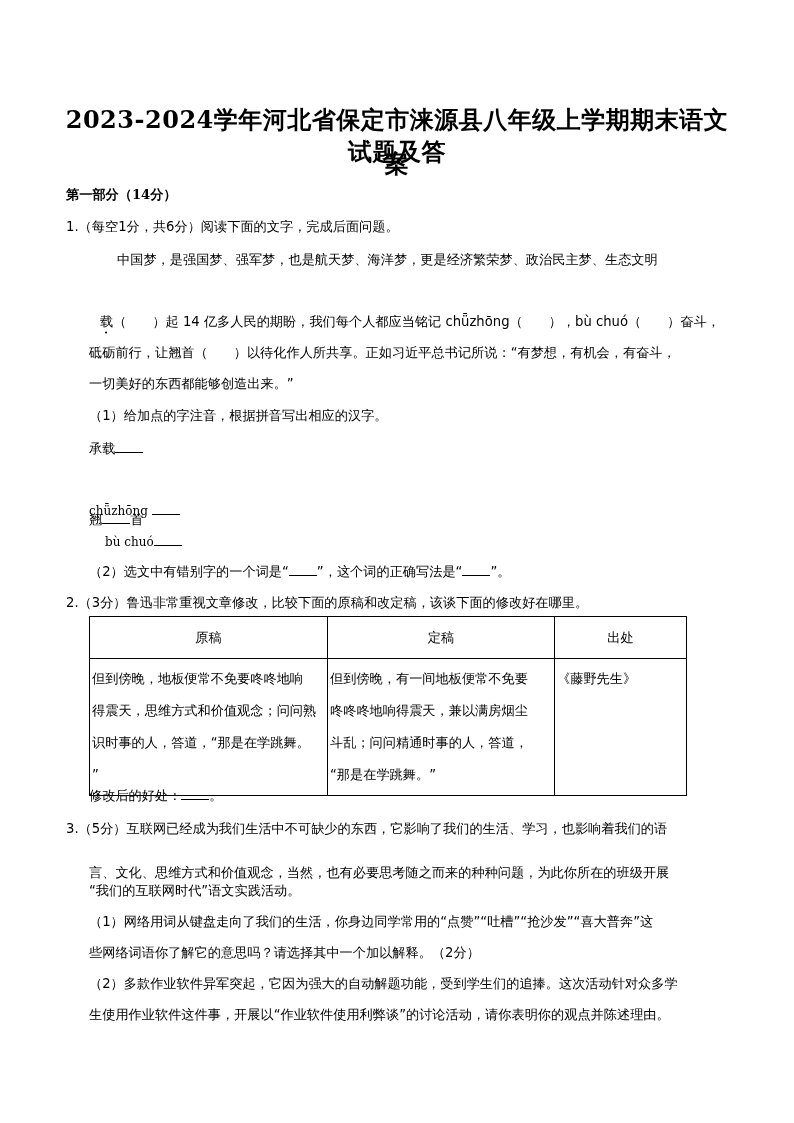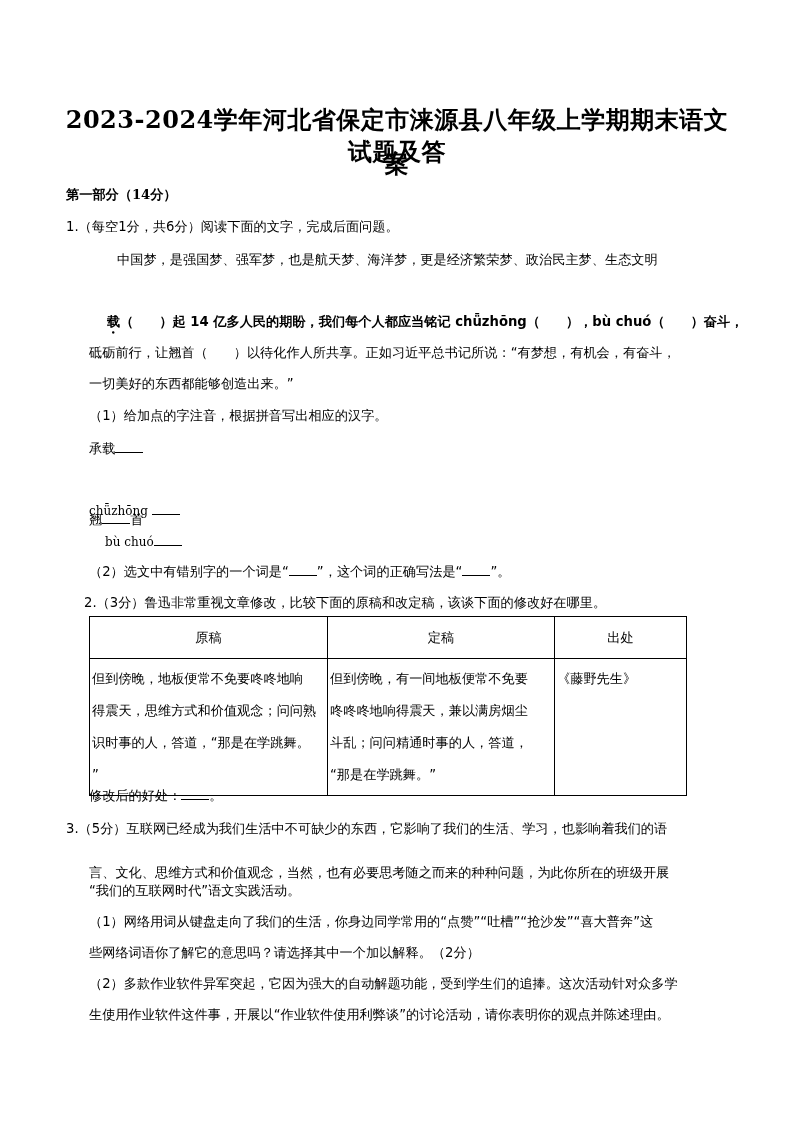--- a/index.html
+++ b/index.html
@@ -25,21 +25,21 @@
 
 <div class="page">
 
   <div class="title" style="top:104px;">2023-2024学年河北省保定市涞源县八年级上学期期末语文试题及答</div>
   <div class="title" style="top:148px;">案</div>
 
   <div class="line bold" style="left:66px; top:186px;">第一部分（14分）</div>
 
   <div class="line" style="left:66px; top:218px;">1.（每空1分，共6分）阅读下面的文字，完成后面问题。</div>
   <div class="line" style="left:117px; top:251px;">中国梦，是强国梦、强军梦，也是航天梦、海洋梦，更是经济繁荣梦、政治民主梦、生态文明</div>
-  <div class="line" style="left:107px; top:313px;font-weight:bold;">
+  <div class="line" style="left:100px; top:313px;">
     <span class="dotted">载（</span><span class="paren"></span><span>）起 14 亿多人民的期盼，我们每个人都应当铭记 chǖzhōng（</span><span class="paren"></span><span>），bù  chuó（</span><span class="paren"></span><span>）奋斗，</span>
   </div>
   <div class="line" style="left:89px; top:375px;">一切美好的东西都能够创造出来。”</div>
   <div class="line" style="left:89px; top:344px;">
     <span>砥砺前行，让翘首（</span><span class="paren"></span><span>）以待化作人所共享。正如习近平总书记所说：“有梦想，有机会，有奋斗，</span>
   </div>
 
   <div class="line" style="left:89px; top:407px;">（1）给加点的字注音，根据拼音写出相应的汉字。</div>
 
   <div class="line" style="left:89px; top:440px;">
@@ -52,21 +52,21 @@
     <span>chǖzhōng </span><span class="blank"></span>
   </div>
   <div class="line" style="left:105px; top:533px; font-family:'DejaVu Serif', serif; font-size:12px;">
     <span>bù chuó</span><span class="blank"></span>
   </div>
 
   <div class="line" style="left:89px; top:563px;">
     <span>（2）选文中有错别字的一个词是“</span><span class="blank"></span><span>”，这个词的正确写法是“</span><span class="blank"></span><span>”。</span>
   </div>
 
-  <div class="line" style="left:84px; top:594px;">2.（3分）鲁迅非常重视文章修改，比较下面的原稿和改定稿，该谈下面的修改好在哪里。</div>
+  <div class="line" style="left:66px; top:594px;">2.（3分）鲁迅非常重视文章修改，比较下面的原稿和改定稿，该谈下面的修改好在哪里。</div>
 
   <table class="cmp">
     <tbody>
         <tr>
       <th class="c1">原稿</th>
       <th class="c2">定稿</th>
       <th class="c3">出处</th>
     </tr>
     <tr>
       <td class="c1">

